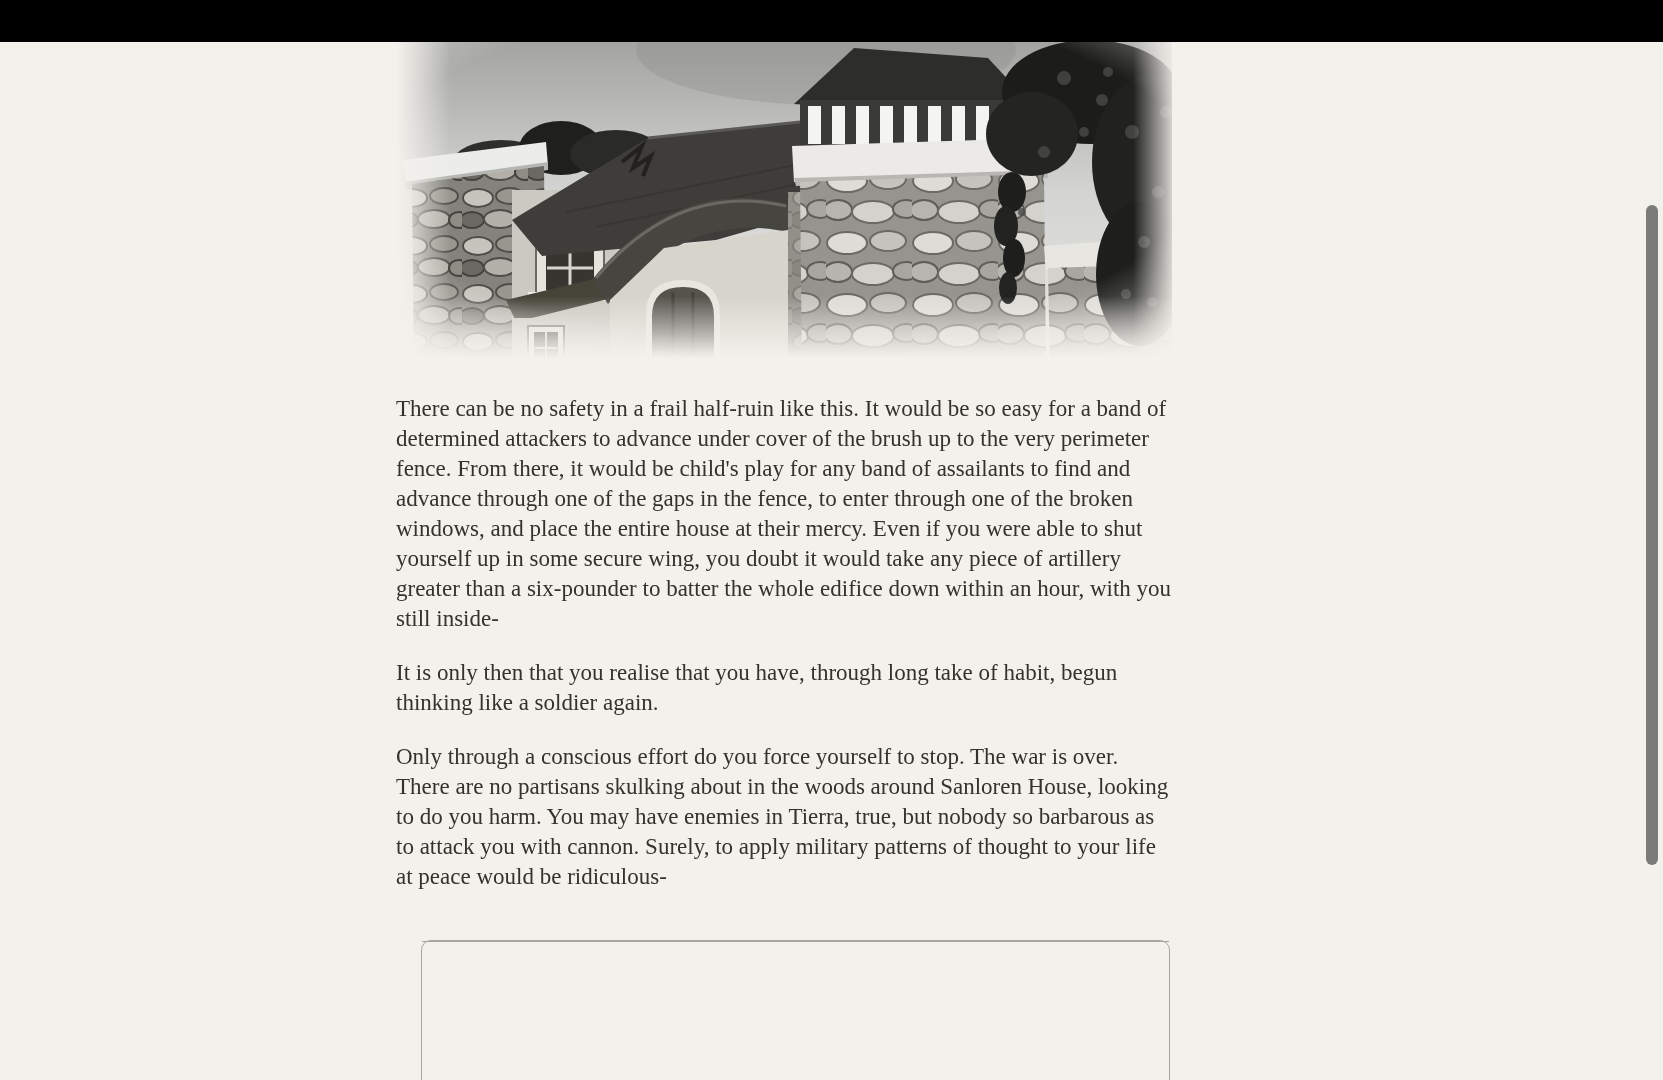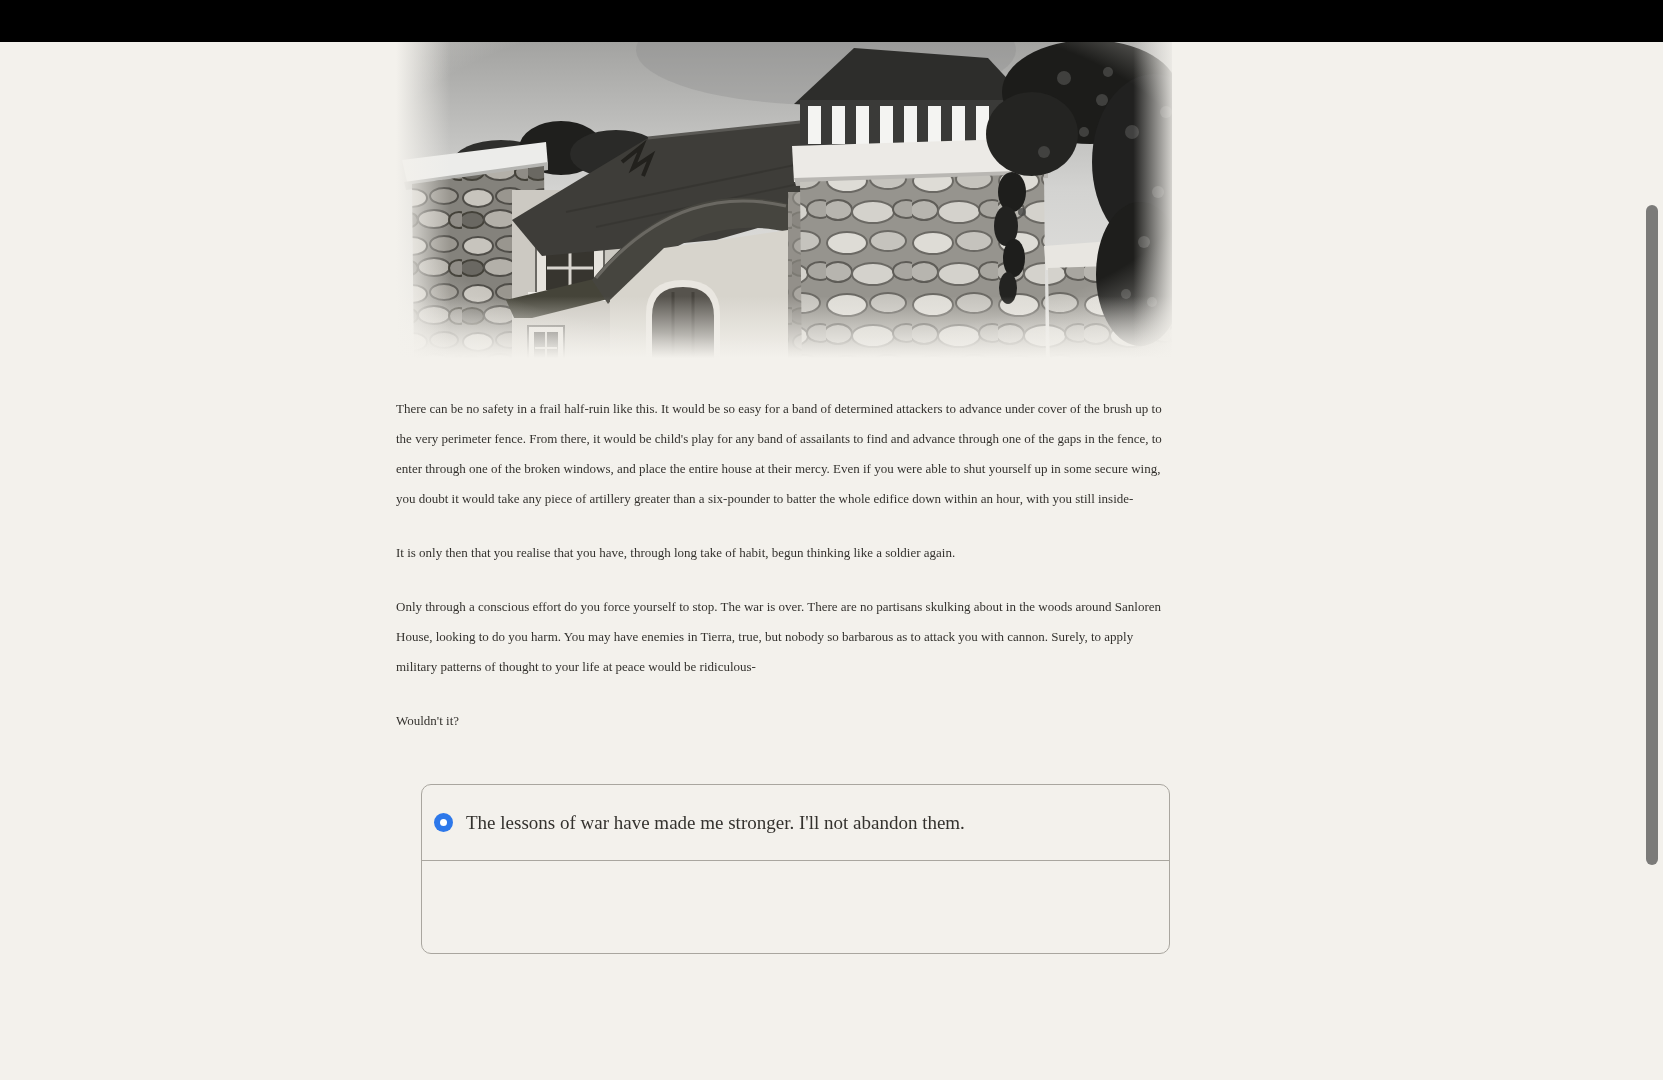--- a/index.html
+++ b/index.html
@@ -12,21 +12,21 @@
   .content{width:776px;margin-left:396px;}
   .illustration{width:776px;height:326px;position:relative;}
   .illustration svg{display:block;width:776px;height:326px;}
   .illustration .fade{
     position:absolute;inset:0;pointer-events:none;
     background:
       linear-gradient(to right,#f3f1ec 0%,rgba(243,241,236,0) 7%,rgba(243,241,236,0) 95%,rgba(243,241,236,.85) 100%),
       linear-gradient(to top,#f3f1ec 3%,rgba(243,241,236,0) 22%),
       radial-gradient(ellipse 94% 92% at 50% 40%,rgba(243,241,236,0) 56%,rgba(243,241,236,.85) 86%,#f3f1ec 98%);
   }
-  p.story{font-size:13px;line-height:30px;margin:8px 0 24px 0;letter-spacing:0;}
+  p.story{font-size:23px;line-height:30px;margin:8px 0 24px 0;letter-spacing:0;}
   p.story.first{margin-top:26px;}
   .choice-box{
     margin:48px 0 0 25px;width:749px;height:170px;
     border:1px solid #a9a69f;border-radius:10px;
     background:#f3f1ec;box-sizing:border-box;
   }
   .choice-row{height:75px;display:flex;align-items:center;padding-left:12px;cursor:pointer;}
   .choice-row.partial{border-top:1px solid #a9a69f;height:80px;}
   .radio{
     width:19px;height:19px;border-radius:50%;background:#2d78ea;
@@ -162,25 +162,20 @@
           <circle cx="756" cy="260" r="5"></circle>
           <circle cx="712" cy="30" r="5"></circle>
       </g>
     </svg>
     <div class="fade"></div>
   </div>
 
   <p class="story first">There can be no safety in a frail half-ruin like this. It would be so easy for a band of determined attackers to advance under cover of the brush up to the very perimeter fence. From there, it would be child's play for any band of assailants to find and advance through one of the gaps in the fence, to enter through one of the broken windows, and place the entire house at their mercy. Even if you were able to shut yourself up in some secure wing, you doubt it would take any piece of artillery greater than a six-pounder to batter the whole edifice down within an hour, with you still inside-</p>
   <p class="story">It is only then that you realise that you have, through long take of habit, begun thinking like a soldier again.</p>
   <p class="story">Only through a conscious effort do you force yourself to stop. The war is over. There are no partisans skulking about in the woods around Sanloren House, looking to do you harm. You may have enemies in Tierra, true, but nobody so barbarous as to attack you with cannon. Surely, to apply military patterns of thought to your life at peace would be ridiculous-</p>
-  <p class="story">Wouldn't it?</p>
 
   <div class="choice-box">
-    <div class="choice-row">
-      <span class="radio"></span>
-      <span class="choice-label">The lessons of war have made me stronger. I'll not abandon them.</span>
-    </div>
     <div class="choice-row partial"></div>
   </div>
 
 </div>
 
 <div class="scroll-thumb"></div>
 
 </body></html>

